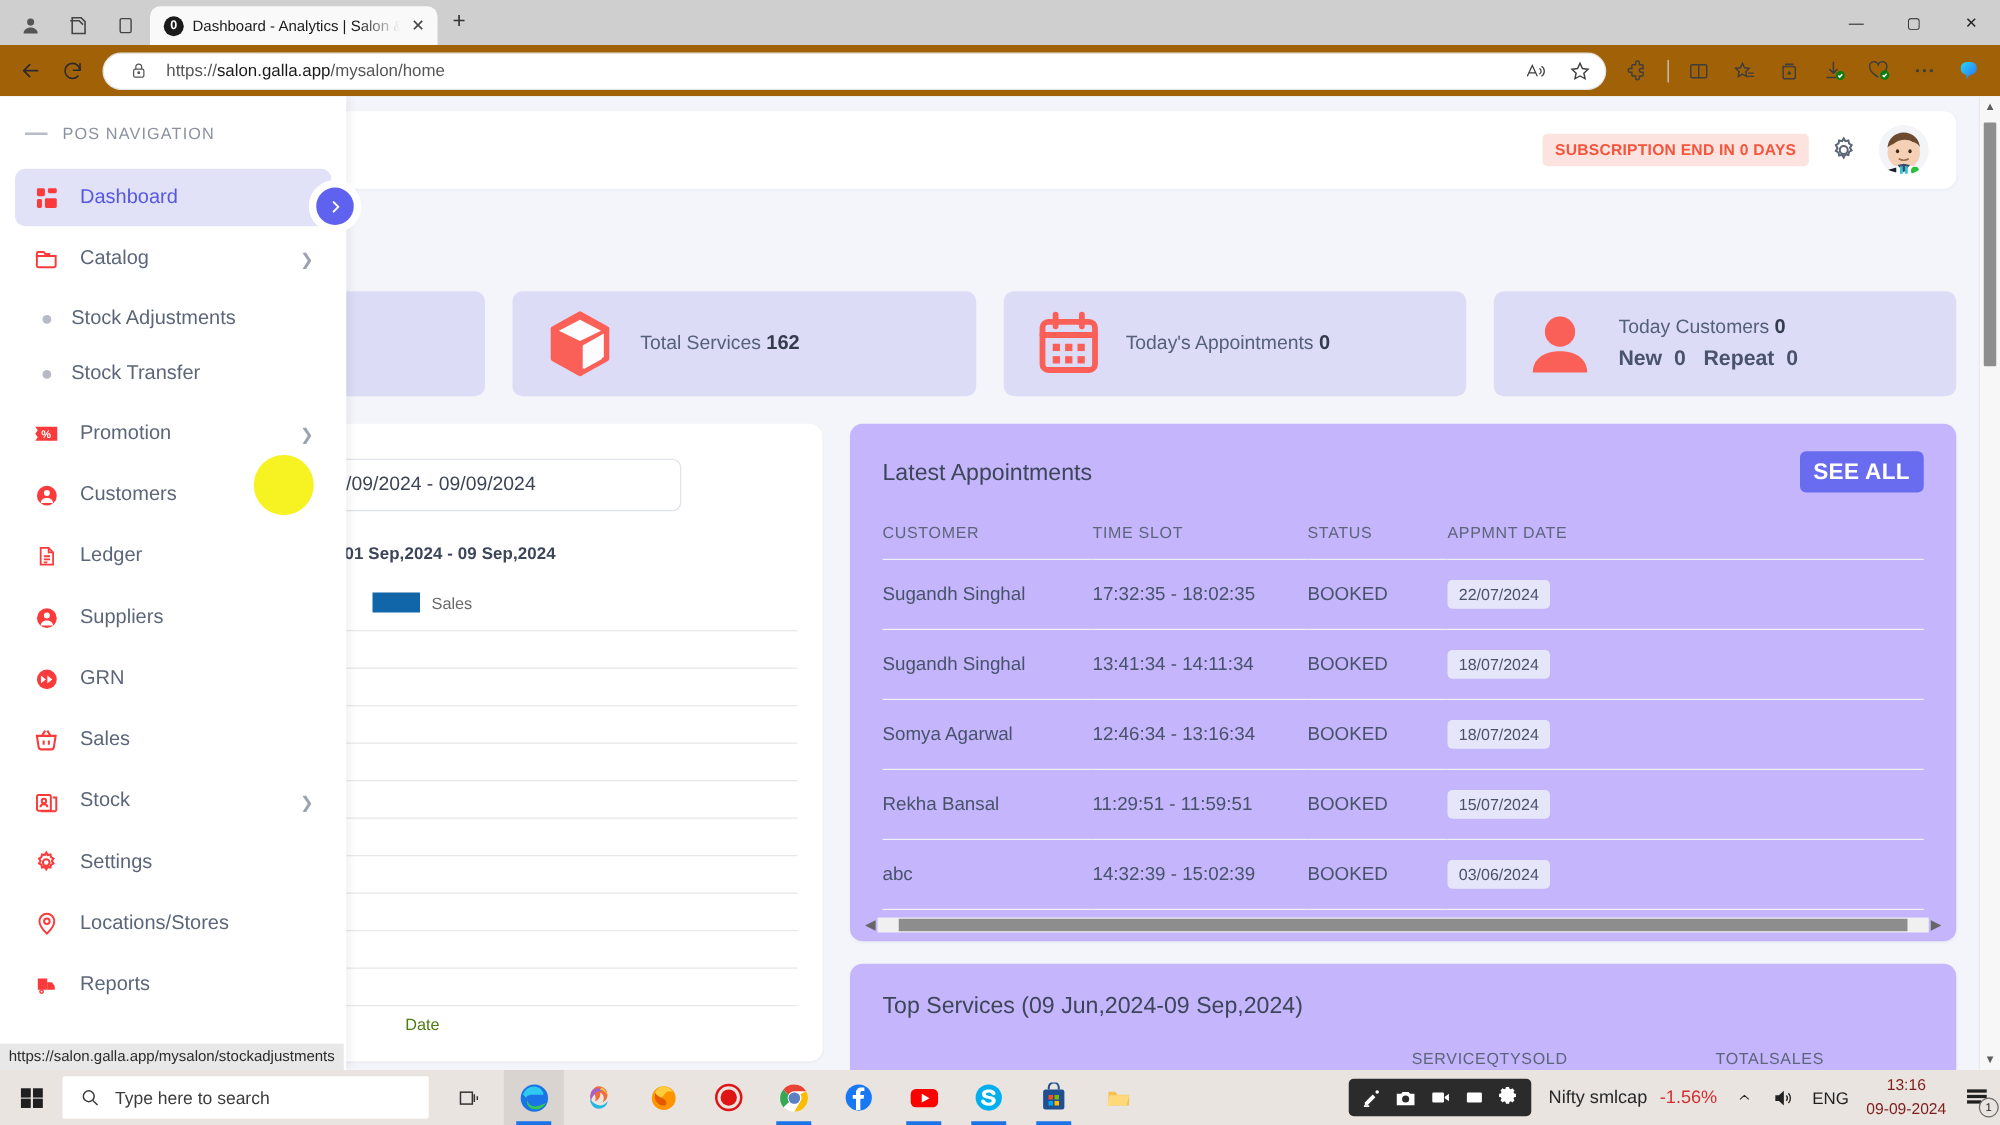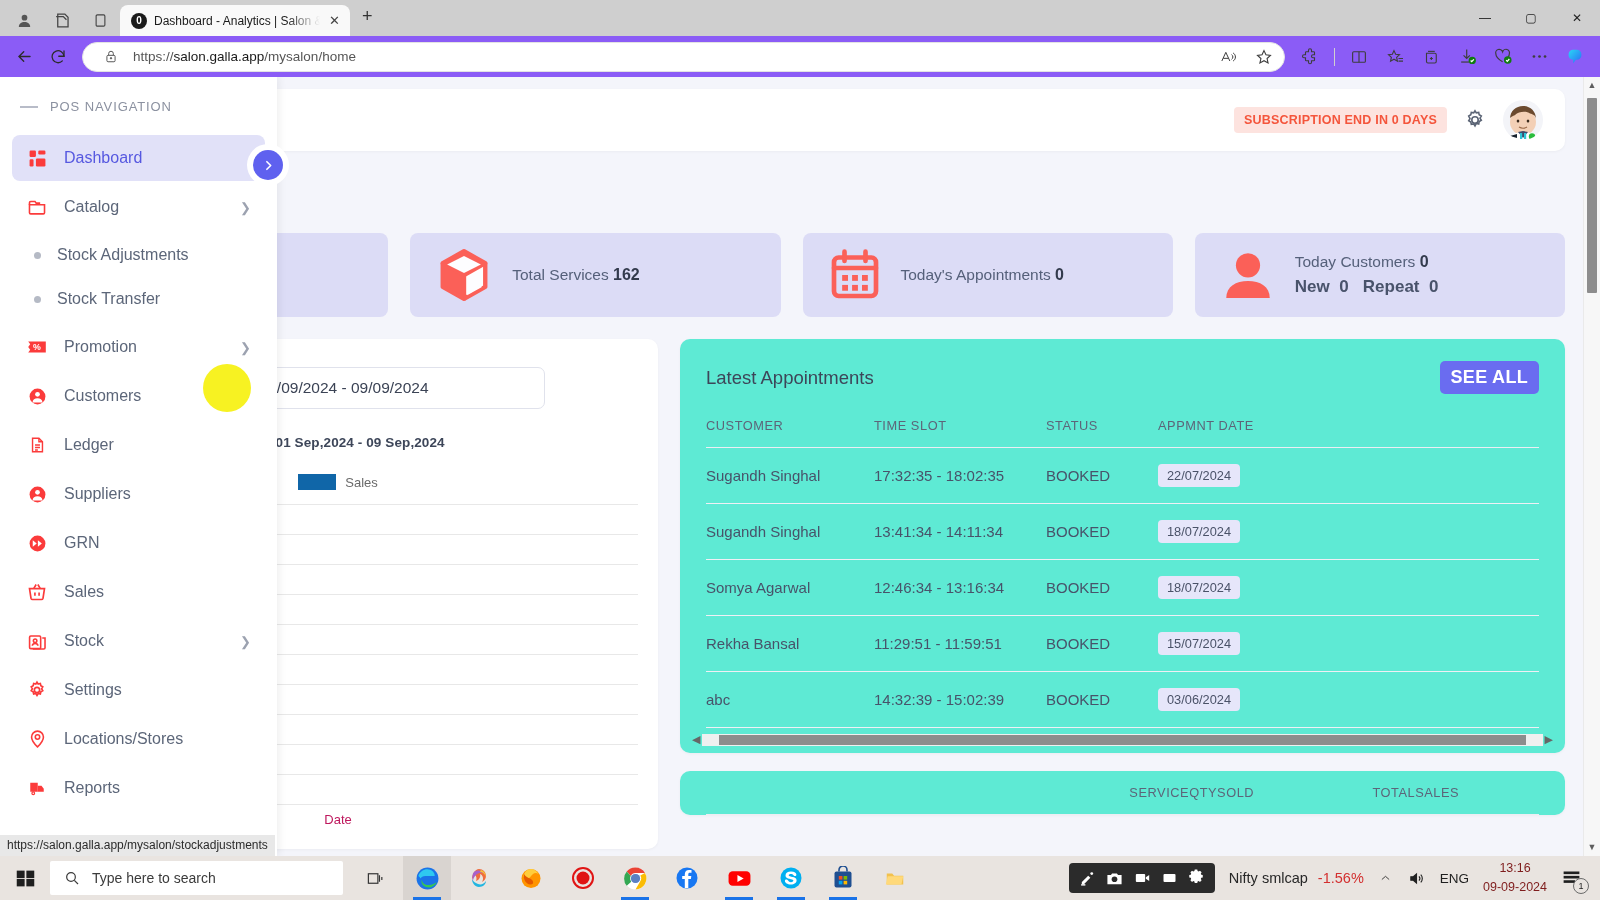--- a/index.html
+++ b/index.html
@@ -39,21 +39,21 @@
   }
   .tab-close { font-size: 13px; color: #444; cursor: pointer; padding: 0 2px; }
   .newtab { font-size: 18px; color: #333; padding: 0 10px 4px; align-self: center; }
   .wincontrols {
     margin-left: auto; display: flex; align-self: stretch; align-items: center;
   }
   .wc { width: 46px; height: 36px; display: flex; align-items: center; justify-content: center;
         font-size: 12px; color: #222; }
 
   .navbar {
-    height: 41px; background: #8b5cf6; display: flex; align-items: center;
+    height: 41px; background: #a16207; display: flex; align-items: center;
     gap: 2px; padding: 0 8px; flex: 0 0 41px;
   }
   .nav-btn {
     width: 32px; height: 32px; display: flex; align-items: center; justify-content: center;
     border-radius: 5px; color: #2b2b2b; font-size: 16px;
   }
   .omnibox {
     flex: 1; height: 30px; background: #ffffff; border-radius: 15px;
     display: flex; align-items: center; gap: 8px; padding: 0 6px 0 14px;
     margin: 0 6px; border: 1px solid #e3e3e3;
@@ -126,27 +126,27 @@
   }
   .chart-title {
     text-align: center; margin-top: 26px; font-size: 13.5px;
     font-weight: 700; color: #3d4659; letter-spacing: .1px;
   }
   .legend { display: flex; align-items: center; justify-content: center; gap: 9px; margin-top: 24px; }
   .legend .swatch { width: 38px; height: 16px; background: #1066a8; }
   .legend .lname { font-size: 13px; color: #6a6a6a; }
   .plot { position: relative; margin-top: 14px; height: 300px; }
   .gridline { position: absolute; left: 0; right: 0; height: 1px; background: #e8e8e8; }
-  .axis-label { text-align: center; font-size: 13px; color: #be185d; margin-top: 8px; }
+  .axis-label { text-align: center; font-size: 13px; color: #4d7c0f; margin-top: 8px; }
 
   
   .right-col { position: absolute; left: 680px; right: 18px; top: 262px; bottom: 0; }
 
   .panel {
-    background: #5eead4; border-radius: 10px; box-shadow: 0 1px 3px rgba(0,0,0,.04);
+    background: #c4b5fd; border-radius: 10px; box-shadow: 0 1px 3px rgba(0,0,0,.04);
   }
   .panel-head {
     display: flex; align-items: center; justify-content: space-between;
     padding: 22px 26px 10px 26px;
   }
   .panel-title { font-size: 18.5px; color: #3d4659; font-weight: 500; }
   .see-all {
     background: #6a6cf0; color: #fff; font-size: 18px; font-weight: 700;
     padding: 6px 11px; border-radius: 5px; letter-spacing: .3px;
   }
@@ -246,21 +246,21 @@
   }
   .tb-tasks { display: flex; align-items: center; gap: 4px; height: 44px; }
   .tb-app {
     width: 48px; height: 44px; display: flex; align-items: center; justify-content: center;
     position: relative;
   }
   .tb-app.active { background: #d9d4d0; }
   .tb-app.run::after {
     content: ''; position: absolute; bottom: 0; left: 10px; right: 10px; height: 3px; background: #1a73e8;
   }
-  .tray { margin-left: auto; display: flex; align-items: center; gap: 14px; padding-right: 18px; }
+  .tray { margin-left: auto; display: flex; align-items: center; gap: 14px; padding-right: 8px; }
   .recorder {
     background: #2b2b2b; border-radius: 4px; height: 30px;
     display: flex; align-items: center; gap: 9px; padding: 0 10px; color: #fff;
   }
   .ticker { font-size: 14.5px; color: #272727; display: flex; align-items: center; gap: 10px; }
   .ticker .pct { color: #d32f2f; }
   .clock { font-size: 12.5px; color: #7f1d1d; text-align: center; line-height: 1.5; }
   .lang { font-size: 13.5px; color: #1f1f1f; }
   .notif { position: relative; color: #1f1f1f; }
   .notif .badge {
@@ -590,20 +590,23 @@
           <div class="hscroll">
             <span class="arrow">◀</span>
             <span class="track">
                 <span class="thumb"></span>
               </span>
             <span class="arrow">▶</span>
           </div>
         </div>
 
         <div class="panel" style="margin-top:18px;">
+          <div class="panel-head">
+            <div class="panel-title">Top Services (09 Jun,2024-09 Sep,2024)</div>
+          </div>
           <div class="svc-tbl">
             <table class="tbl">
               <thead>
                   <tr>
                 <th>SERVICE</th>
                 <th>QTYSOLD</th>
                 <th>TOTALSALES</th>
               </tr>
                 </thead>
               <tbody id="svc-body"></tbody>

